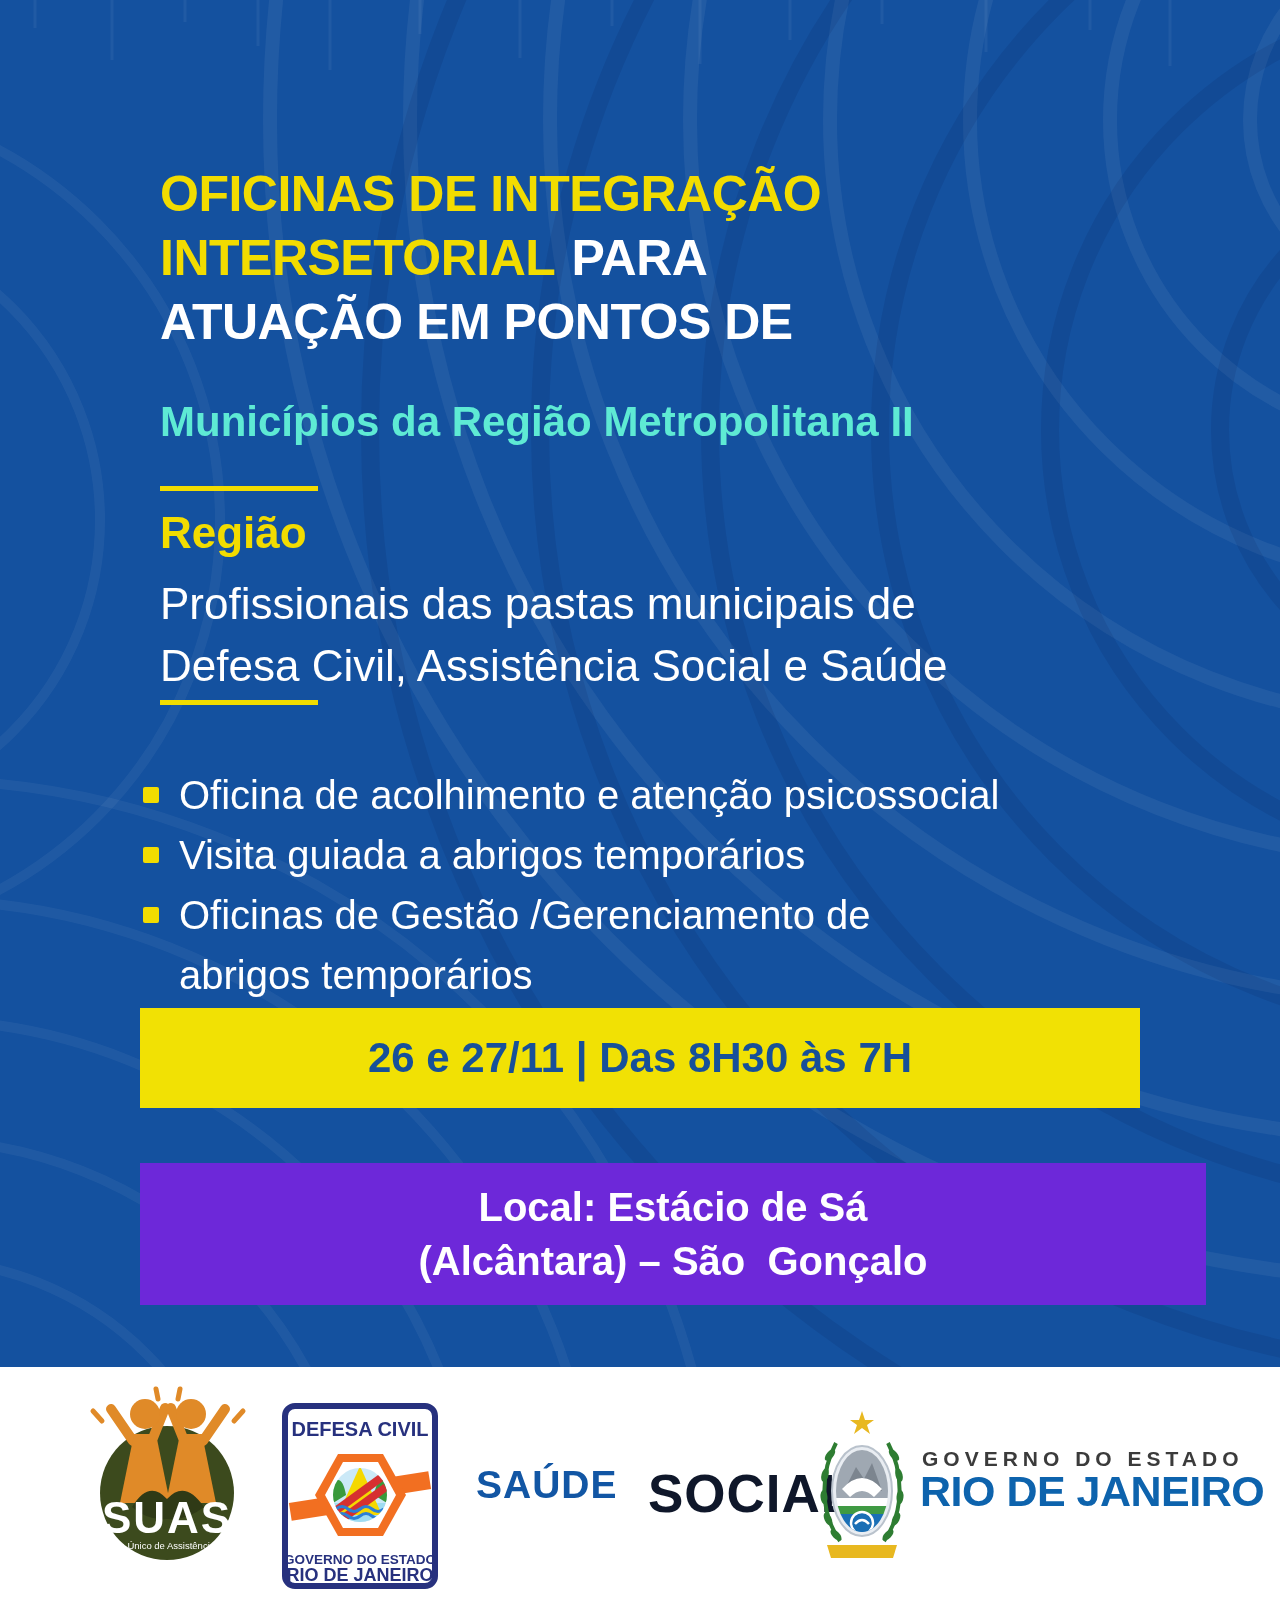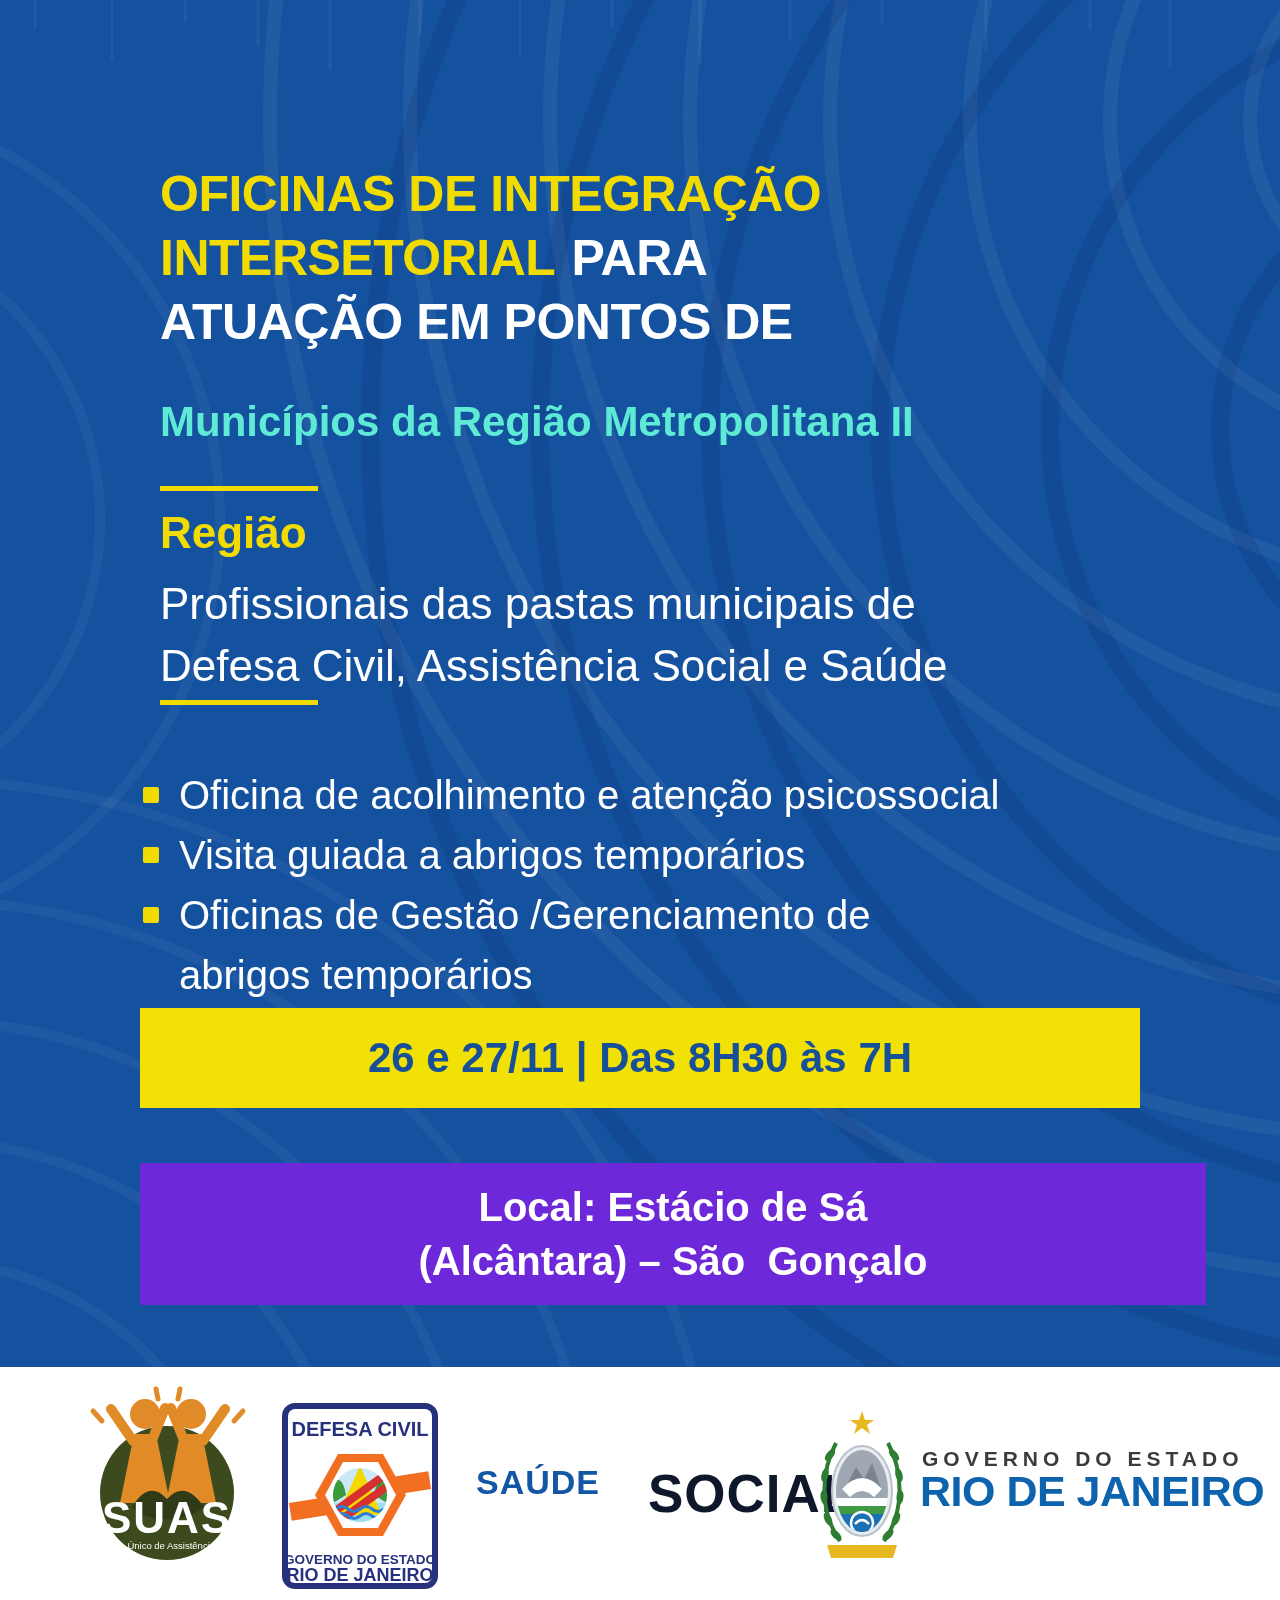--- a/index.html
+++ b/index.html
@@ -38,21 +38,21 @@
   }
   .location-banner{
     position:absolute;left:140px;top:1163px;width:1066px;height:142px;background:#6d28d9;
     display:flex;align-items:center;justify-content:center;text-align:center;
     font-weight:bold;font-size:40px;line-height:54px;color:#FFFFFF;white-space:pre-wrap;z-index:1;
   }
 
   .footer{position:absolute;left:0;top:1367px;width:1280px;height:233px;background:#FFFFFF;z-index:2;}
   .suas-logo{position:absolute;left:86px;top:14px;}
   .dc-logo{position:absolute;left:282px;top:36px;}
-  .saude-label{position:absolute;left:476px;top:96px;font-weight:bold;font-size:34px;color:#1256A4;letter-spacing:1px;}
+  .saude-label{position:absolute;left:476px;top:96px;font-weight:bold;font-size:39px;color:#1256A4;letter-spacing:1px;}
   .social-label{position:absolute;left:648px;top:96px;font-weight:bold;font-size:53px;color:#0f172a;letter-spacing:1px;}
   .rj-coat{position:absolute;left:814px;top:42px;}
   .gov-line1{position:absolute;left:922px;top:80px;font-weight:bold;font-size:21px;letter-spacing:5px;color:#3B3B3B;}
   .gov-line2{position:absolute;left:920px;top:100px;font-weight:bold;font-size:43px;letter-spacing:-0.5px;color:#0D63AD;}
 </style>
 </head>
 <body>
 
 <div class="poster">
 

